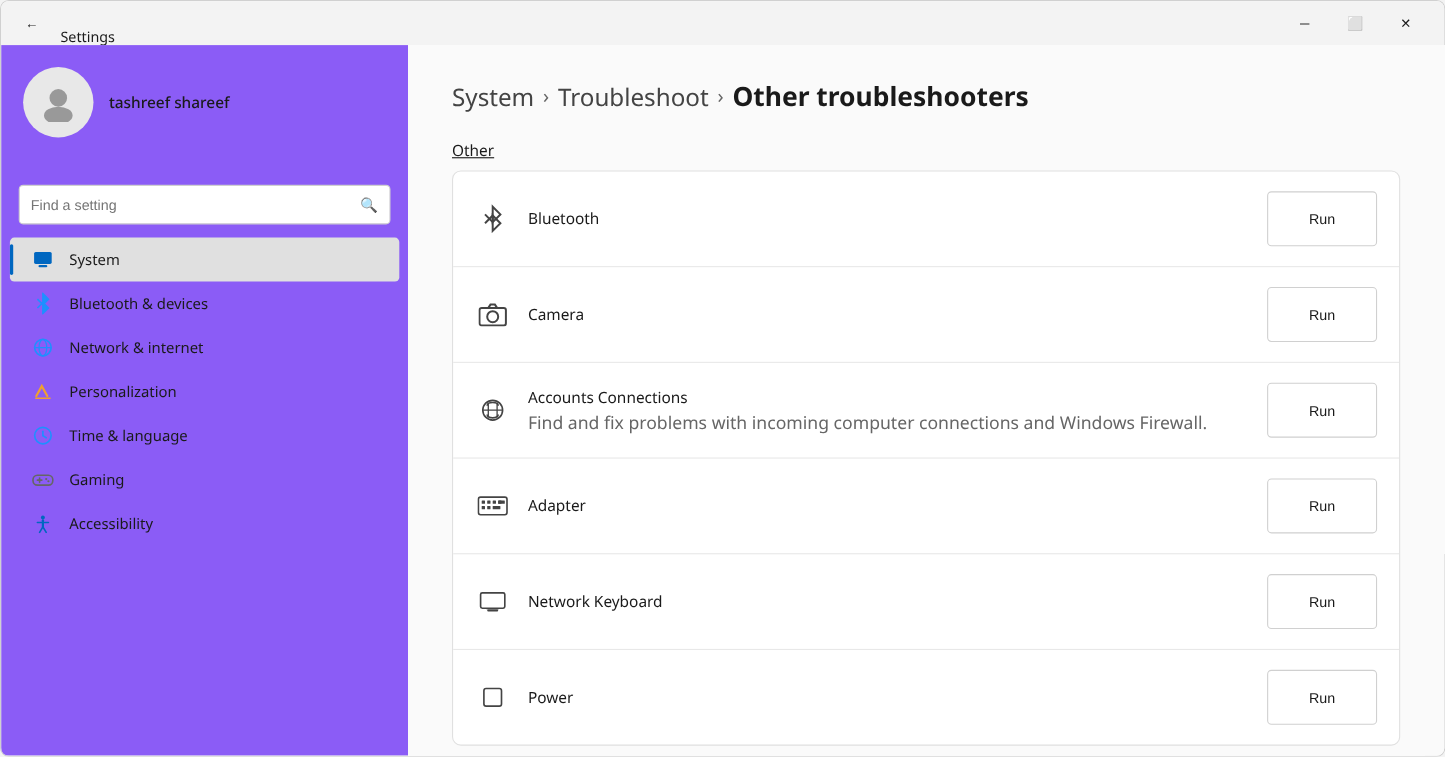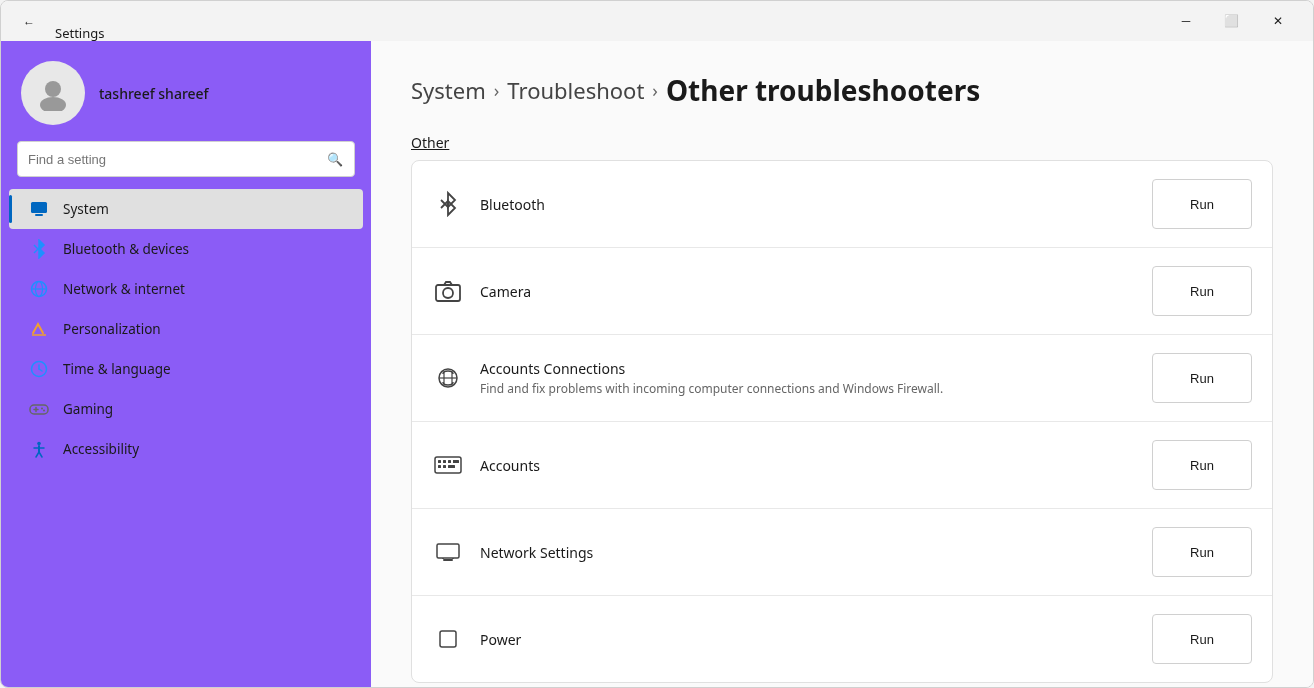--- a/index.html
+++ b/index.html
@@ -98,20 +98,21 @@
     }
     .user-name {
       font-size: 14px;
       font-weight: 500;
       color: #1a1a1a;
     }
 
     
     .search-container {
       padding: 0 16px 12px 16px;
+      margin-top: 27px;
     }
     .search-box {
       width: 100%;
       height: 36px;
       background: white;
       border: 1px solid #d0d0d0;
       border-radius: 4px;
       display: flex;
       align-items: center;
       padding: 0 10px;
@@ -186,21 +187,21 @@
       font-size: 22px;
       color: #444;
       font-weight: 400;
       cursor: pointer;
     }
     .breadcrumb-separator {
       font-size: 18px;
       color: #666;
     }
     .breadcrumb-current {
-      font-size: 28px;
+      font-size: 24px;
       font-weight: 700;
       color: #1a1a1a;
     }
 
     
     .section-title {
       font-size: 14px;
       font-weight: 400;
       color: #1a1a1a;
       margin-bottom: 8px;
@@ -239,21 +240,21 @@
     }
     .item-info {
       flex: 1;
     }
     .item-name {
       font-size: 14px;
       font-weight: 400;
       color: #1a1a1a;
     }
     .item-desc {
-      font-size: 12px;
+      font-size: 16px;
       color: #666;
       margin-top: 2px;
     }
     .run-btn {
       min-width: 100px;
       height: 50px;
       background: white;
       border: 1px solid #d0d0d0;
       border-radius: 4px;
       font-size: 13px;
@@ -452,36 +453,36 @@
               <rect x="9" y="5" width="3" height="3" rx="0.5" fill="#444"></rect>
               <rect x="14" y="5" width="3" height="3" rx="0.5" fill="#444"></rect>
               <rect x="19" y="5" width="3" height="3" rx="0.5" fill="#444"></rect>
               <rect x="4" y="10" width="3" height="3" rx="0.5" fill="#444"></rect>
               <rect x="9" y="10" width="3" height="3" rx="0.5" fill="#444"></rect>
               <rect x="14" y="10" width="7" height="3" rx="0.5" fill="#444"></rect>
               <rect x="19" y="5" width="6" height="3" rx="0.5" fill="#444"></rect>
             </svg>
           </div>
           <div class="item-info">
-            <div class="item-name">Accounts</div>
+            <div class="item-name">Adapter</div>
           </div>
           <button class="run-btn">Run</button>
         </div>
 
         <div class="troubleshooter-item">
           <div class="item-icon">
             <svg width="26" height="22" viewBox="0 0 26 22" fill="none">
               <rect x="2" y="3" width="22" height="14" rx="1.5" stroke="#444" stroke-width="1.5"></rect>
               <rect x="8" y="18" width="10" height="2" rx="1" fill="#444"></rect>
               <line x1="8" y1="17" x2="8" y2="18" stroke="#444" stroke-width="1.5"></line>
               <line x1="18" y1="17" x2="18" y2="18" stroke="#444" stroke-width="1.5"></line>
             </svg>
           </div>
           <div class="item-info">
-            <div class="item-name">Network Settings</div>
+            <div class="item-name">Network Keyboard</div>
           </div>
           <button class="run-btn">Run</button>
         </div>
 
         <div class="troubleshooter-item" style="border-bottom:none;">
           <div class="item-icon">
             <svg width="22" height="22" viewBox="0 0 22 22" fill="none">
               <rect x="3" y="3" width="16" height="16" rx="2" stroke="#444" stroke-width="1.5"></rect>
             </svg>
           </div>

